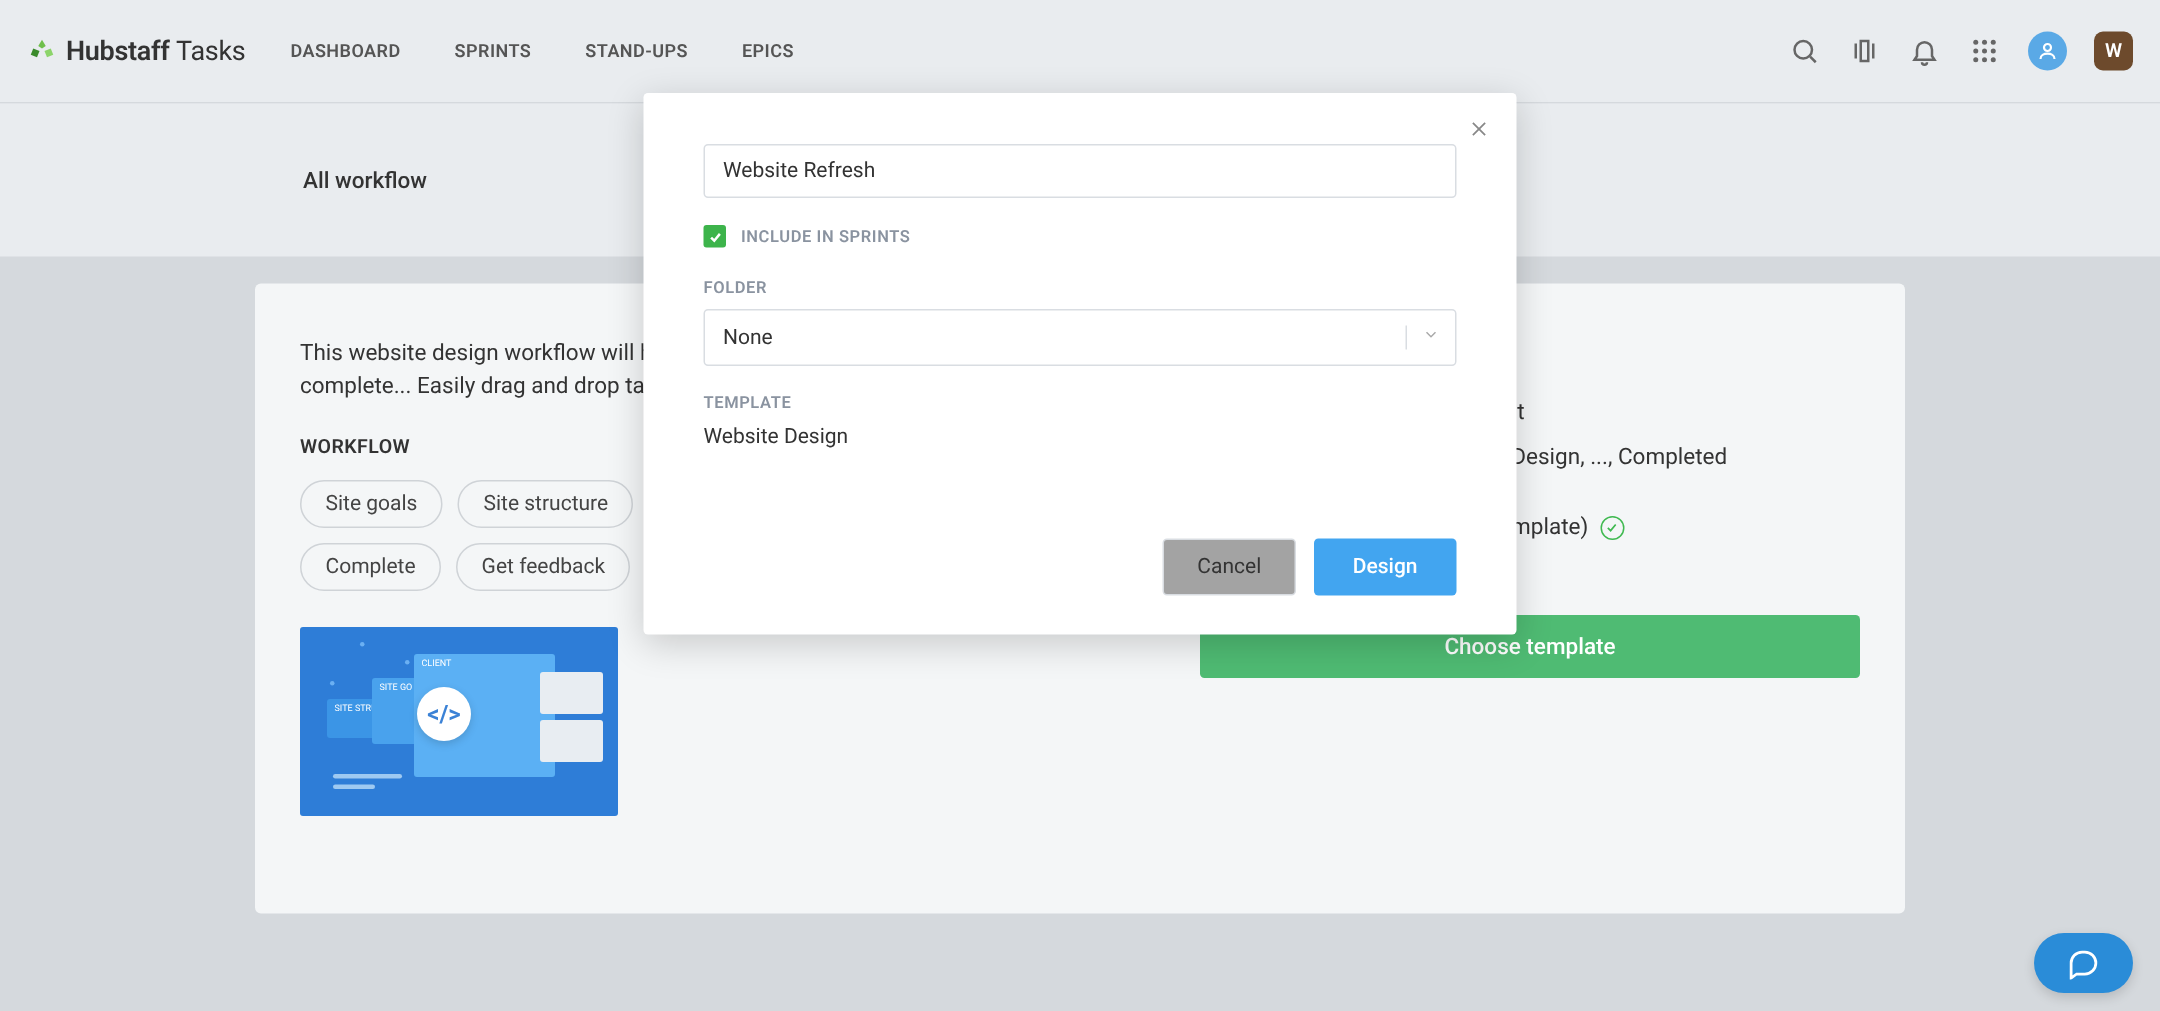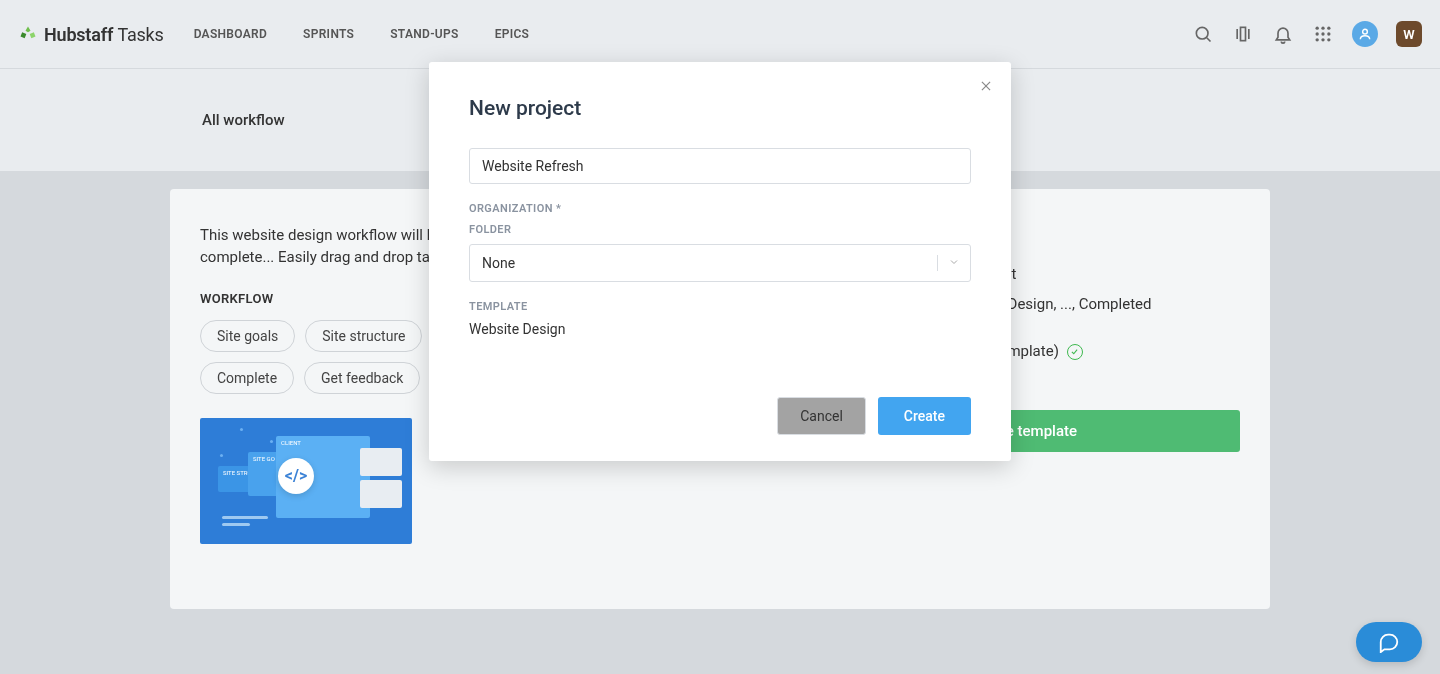--- a/index.html
+++ b/index.html
@@ -192,43 +192,49 @@
 </div>
 
 <div class="modal-overlay">
   <div class="modal">
     <span class="modal-close">
       <svg viewBox="0 0 24 24" fill="none" stroke="currentColor" stroke-width="2">
           <line x1="5" y1="5" x2="19" y2="19"></line>
           <line x1="19" y1="5" x2="5" y2="19"></line>
         </svg>
     </span>
-    <h2 class="modal-title">New project</h2>
 
     <input class="text-input" type="text" value="Website Refresh" style="">
 
-
-    <div class="form-label">ORGANIZATION *</div>
+    <div class="checkbox-row">
+      <span class="checkbox">
+        <svg viewBox="0 0 24 24" fill="none" stroke="currentColor" stroke-width="4">
+            <polyline points="5 13 10 18 19 7"></polyline>
+          </svg>
+      </span>
+      <span class="checkbox-label">INCLUDE IN SPRINTS</span>
+    </div>
+
 
     <div class="form-label">FOLDER</div>
     <div class="select">
       <span>None</span>
       <span class="chev-wrap"><span class="chev">
         <svg width="12" height="12" viewBox="0 0 24 24" fill="none" stroke="currentColor" stroke-width="2">
               <polyline points="6 9 12 15 18 9"></polyline>
             </svg>
       </span></span>
     </div>
 
     <div class="form-label">TEMPLATE</div>
     <div class="template-val">Website Design</div>
 
     <div class="modal-actions">
       <button class="btn-cancel">Cancel</button>
-      <button class="btn-create">Create</button>
+      <button class="btn-create">Design</button>
     </div>
   </div>
 </div>
 
 <div class="help-bubble">
   <svg viewBox="0 0 24 24" fill="none" stroke="currentColor" stroke-width="2">
       <path d="M21 12a8 8 0 01-8 8H7l-4 3V12a8 8 0 018-8h2a8 8 0 018 8z"></path>
     </svg>
 </div>
 

